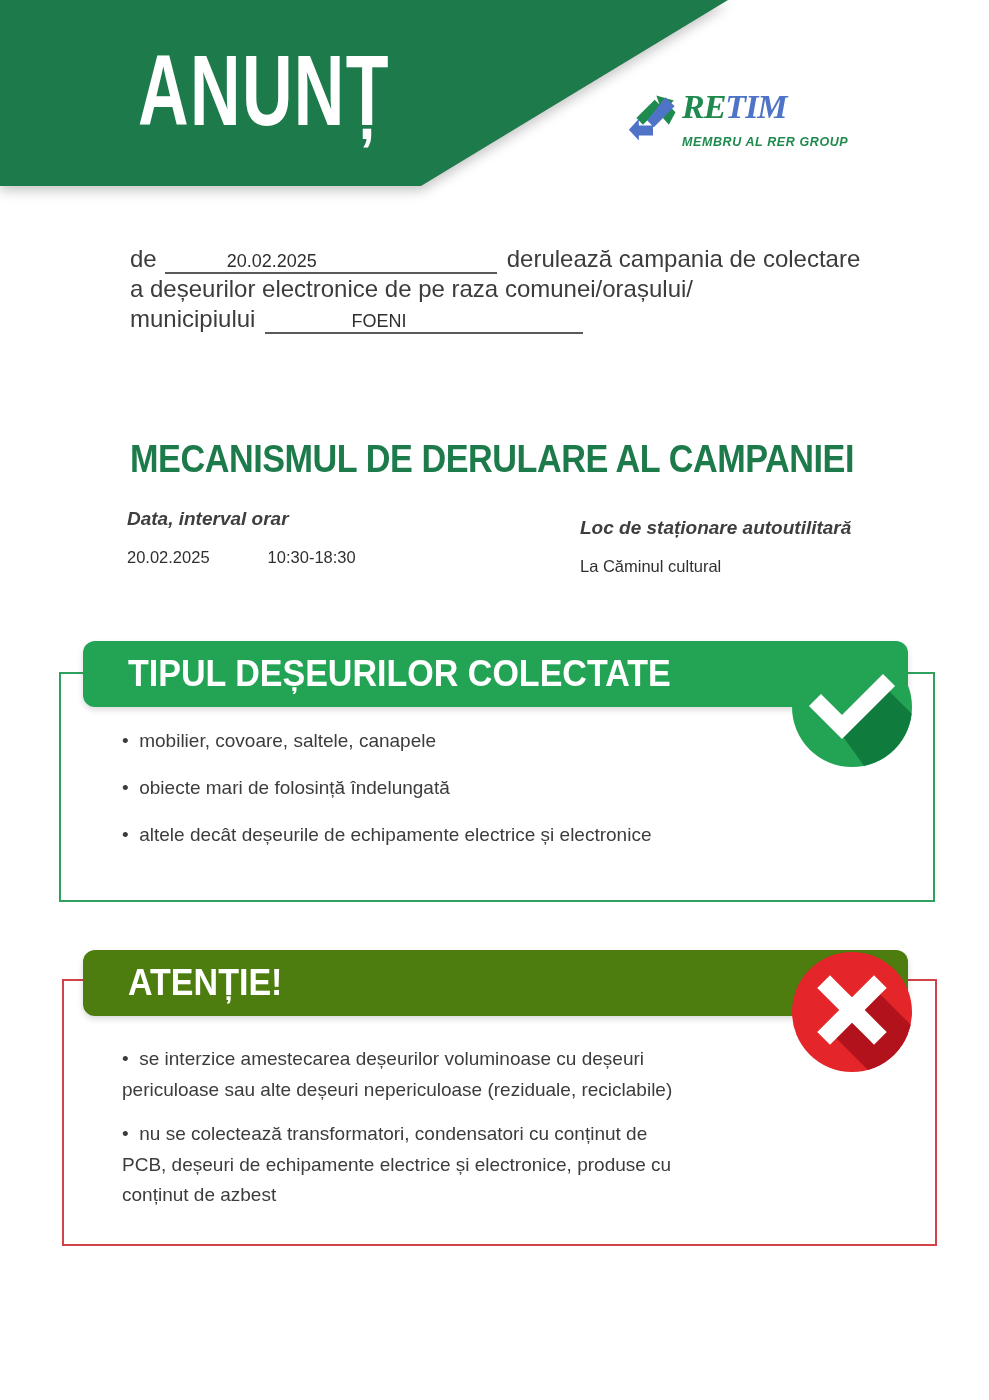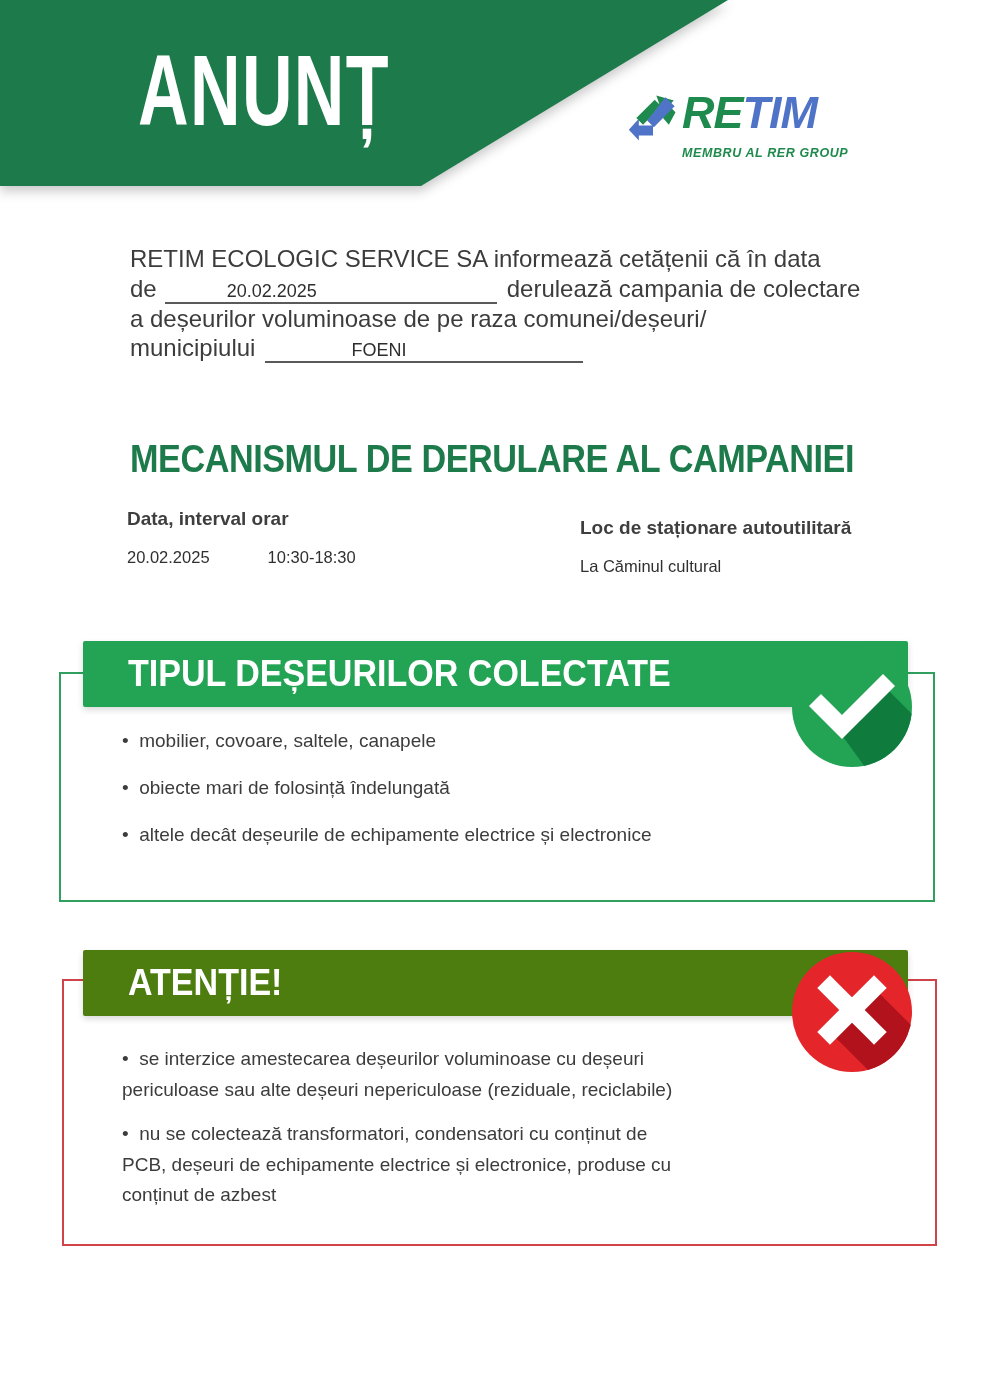--- a/index.html
+++ b/index.html
@@ -12,49 +12,49 @@
   .banner{width:989px;height:186px;background:#1d7a4a;
           clip-path:polygon(0 0,728px 0,421px 186px,0 186px);}
   .banner-title{position:absolute;left:138px;top:40px;z-index:2;
                 font-size:100px;font-weight:bold;color:#fff;line-height:1;
                 letter-spacing:2px;transform:scaleX(.70);transform-origin:left top;}
 
   
   .logo{position:absolute;left:628px;top:90px;z-index:2;display:flex;align-items:flex-start;}
   .logo-icon{width:50px;height:52px;margin-right:4px;margin-top:2px;}
   .logo-text-block{display:flex;flex-direction:column;}
-  .logo-word{font-size:45px;font-weight:bold;font-style:italic;line-height:1;letter-spacing:-1px;}
+  .logo-word{font-size:34px;font-weight:bold;font-style:italic;line-height:1;letter-spacing:-1px;font-family:Liberation Serif, serif;}
   .logo-re{color:#1f8a4d;} .logo-tim{color:#4f74c7;}
   .logo-tagline{margin-top:11px;font-size:12.5px;font-weight:bold;font-style:italic;
                 color:#1f8a4d;letter-spacing:.6px;white-space:nowrap;}
 
   
   .intro{position:absolute;left:130px;top:244px;width:810px;z-index:2;
          font-size:24px;line-height:29.5px;color:#3c3c3c;}
   .fill-line{display:inline-block;border-bottom:2px solid #5a5a5a;box-sizing:border-box;
              font-size:18px;color:#2e2e2e;line-height:22px;vertical-align:baseline;}
   .fill-date{width:332px;padding-left:62px;margin:0 10px 0 8px;}
   .fill-city{width:318px;padding-left:86px;margin-left:10px;}
 
   
   .section-heading{position:absolute;left:130px;top:438px;white-space:nowrap;
                    font-size:38px;font-weight:bold;color:#1d7a4a;letter-spacing:-.5px;
                    transform:scaleX(.9);transform-origin:left top;}
   .cols{position:absolute;left:127px;top:508px;width:812px;height:70px;}
   .col-left{position:absolute;left:0;top:0;}
   .col-right{position:absolute;left:453px;top:9px;}
-  .col-header{font-size:19px;font-weight:bold;color:#3e3e3e;}
+  .col-header{font-size:19px;font-weight:bold;color:#3e3e3e;font-style:italic;}
   .col-values{margin-top:18px;font-size:16.5px;font-weight:400;color:#303030;}
   .val-date{margin-right:58px;}
 
   
   .box-outline{position:absolute;background:transparent;z-index:1;}
   .green-outline{left:59px;top:672px;width:872px;height:226px;border:2px solid #2fa05e;}
   .red-outline{left:62px;top:979px;width:871px;height:263px;border:2px solid #d14249;}
-  .section-bar{position:absolute;left:83px;width:825px;height:66px;border-radius:2px;
+  .section-bar{position:absolute;left:83px;width:825px;height:66px;border-radius:12px;
                display:flex;align-items:center;padding-left:45px;box-sizing:border-box;
                box-shadow:0 3px 6px rgba(0,0,0,.15);z-index:2;}
   .green-bar{top:641px;background:#23a455;}
   .red-bar{top:950px;background:#4d7c0f;}
   .bar-title{font-size:37px;font-weight:bold;color:#fff;white-space:nowrap;
              transform:scaleX(.92);transform-origin:left center;}
 
   .badge{position:absolute;width:124px;height:124px;z-index:3;}
   .badge-check{left:790px;top:647px;}
   .badge-x{left:790px;top:952px;}
@@ -83,23 +83,22 @@
       <path fill="#1f8a4d" d="M10,28 L32,6 L40,14 L18,36 Z M34,1 L55,7 L41,21 Z M49,13 L57,21 L49,36 L42,28 Z"></path>
       <path fill="#4f74c7" d="M45,3 L56,14 L31,39 L23,31 Z M30,37 L30,49 L13,49 L13,55 L1,42 L13,29 L13,37 Z"></path>
     </svg>
     <div class="logo-text-block">
       <div class="logo-word"><span class="logo-re">RE</span><span class="logo-tim">TIM</span></div>
       <div class="logo-tagline">MEMBRU AL RER GROUP</div>
     </div>
   </div>
 
   <div class="intro">
-    <div>RETIM ECOLOGIC SERVICE SA informează cetățenii că în data</div>
     <div><span>de</span><span class="fill-line fill-date">20.02.2025</span><span>derulează campania de colectare</span></div>
-    <div>a deșeurilor voluminoase de pe raza comunei/deșeuri/</div>
+    <div>a deșeurilor electronice de pe raza comunei/orașului/</div>
     <div><span>municipiului</span><span class="fill-line fill-city">FOENI</span></div>
   </div>
 
   <div class="section-heading">MECANISMUL DE DERULARE AL CAMPANIEI</div>
 
   <div class="cols">
     <div class="col-left">
       <div class="col-header">Data, interval orar</div>
       <div class="col-values">
         <span class="val-date">20.02.2025</span><span>10:30-18:30</span>

